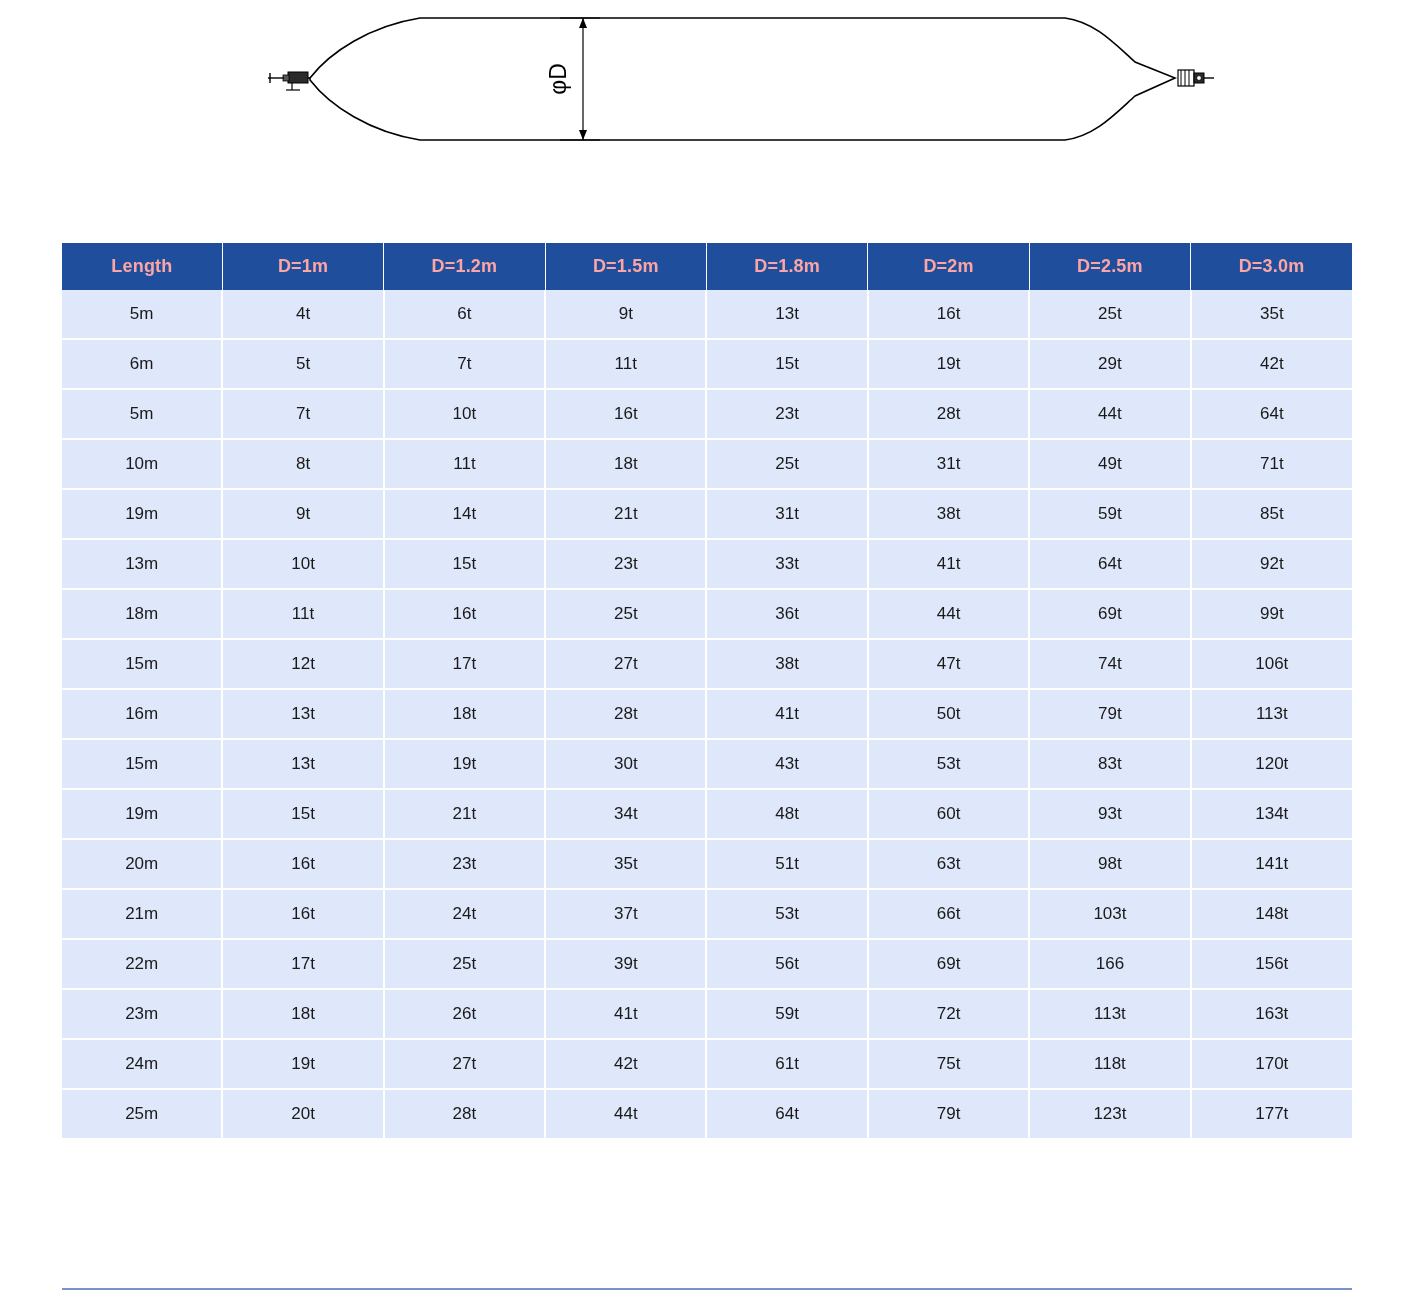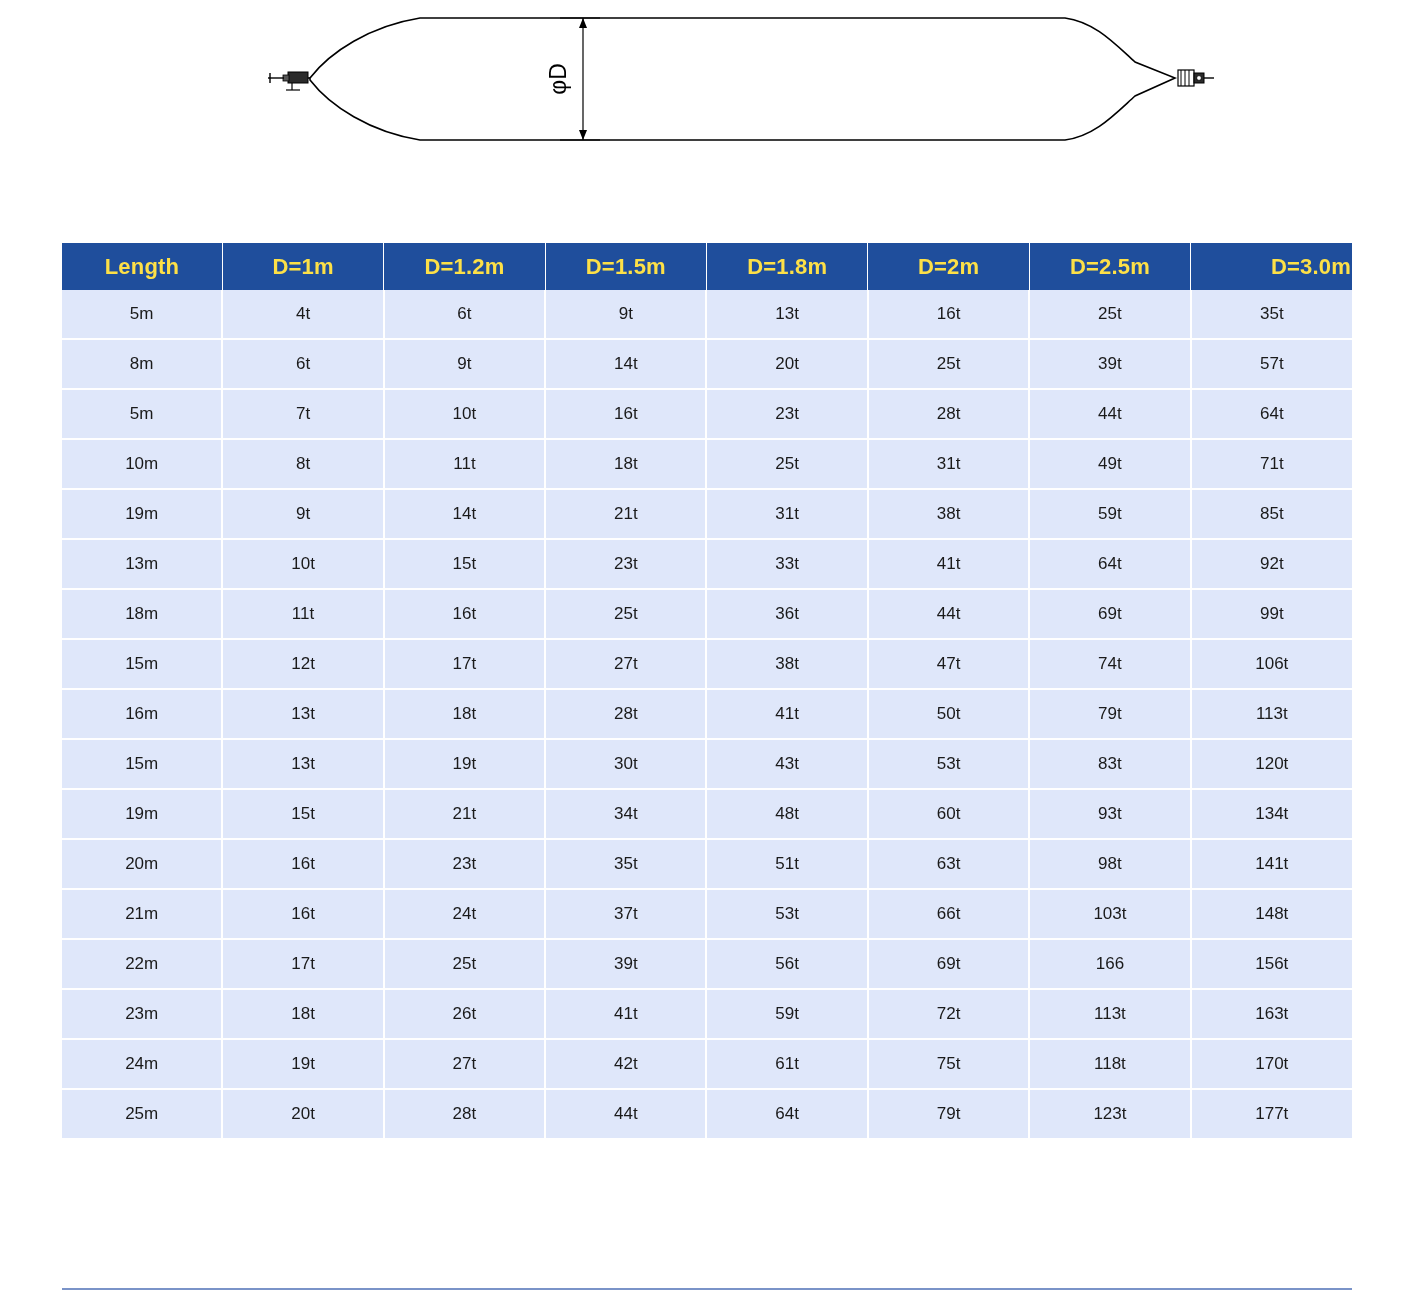--- a/index.html
+++ b/index.html
@@ -41,31 +41,30 @@
     width: 1290px;
   }
   table.spec-table {
     border-collapse: collapse;
     width: 1290px;
     table-layout: fixed;
     font-size: 17px;
   }
   table.spec-table th {
     background: #1f4e9c;
-    color: #fde047;
-    font-size: 22px;
+    color: #fca5a5;
+    font-size: 18px;
     font-weight: bold;
     height: 45px;
     text-align: center;
     border-right: 1px solid #ffffff;
     letter-spacing: 0.2px;
   }
   table.spec-table th:last-child {
     border-right: none;
-    text-align: right;
   }
   table.spec-table td {
     background: #dfe7fa;
     color: #1a1a1a;
     height: 46px;
     text-align: center;
     border-bottom: 2px solid #ffffff;
     border-right: 2px solid #ffffff;
     font-size: 17px;
   }
@@ -166,28 +165,28 @@
           <td>5m</td>
           <td>4t</td>
           <td>6t</td>
           <td>9t</td>
           <td>13t</td>
           <td>16t</td>
           <td>25t</td>
           <td>35t</td>
         </tr>
         <tr>
-          <td>8m</td>
-          <td>6t</td>
-          <td>9t</td>
-          <td>14t</td>
-          <td>20t</td>
-          <td>25t</td>
-          <td>39t</td>
-          <td>57t</td>
+          <td>6m</td>
+          <td>5t</td>
+          <td>7t</td>
+          <td>11t</td>
+          <td>15t</td>
+          <td>19t</td>
+          <td>29t</td>
+          <td>42t</td>
         </tr>
         <tr>
           <td>5m</td>
           <td>7t</td>
           <td>10t</td>
           <td>16t</td>
           <td>23t</td>
           <td>28t</td>
           <td>44t</td>
           <td>64t</td>

